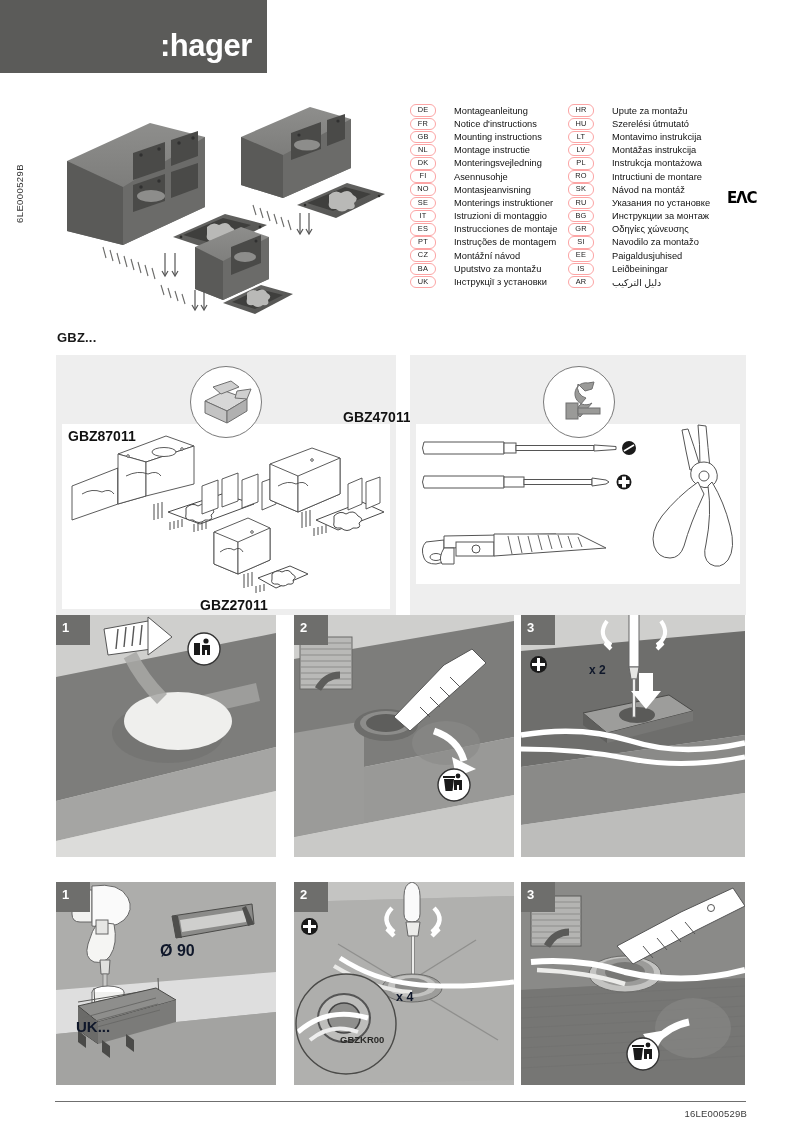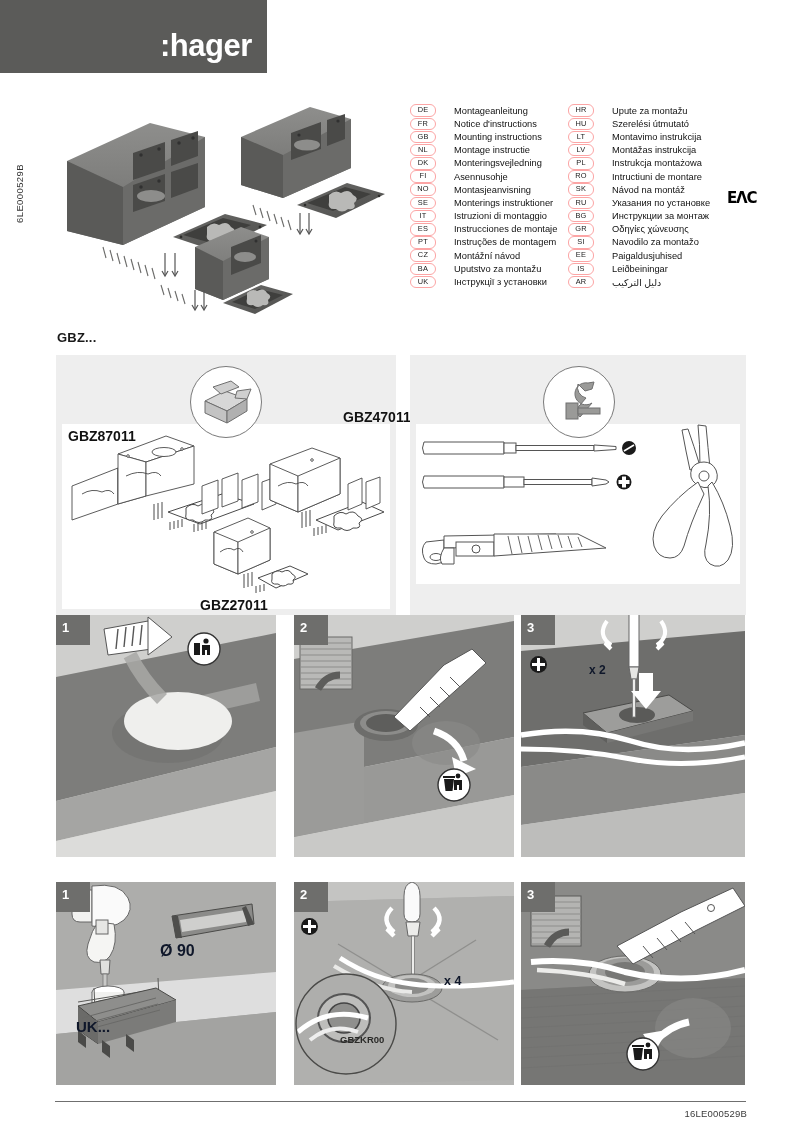--- a/index.html
+++ b/index.html
@@ -697,21 +697,21 @@
       <path d="M16,158 q22,-18 48,-8" stroke="#eee" stroke-width="4" fill="none"></path>
     </g>
     <defs>
         <clipPath id="mclip">
           <circle cx="52" cy="142" r="49"></circle>
         </clipPath>
       </defs>
   </svg>
   <div class="badge"><span>2</span></div>
   <div class="phillips" style="left:7px;top:36px;"></div>
-  <div class="step-note" style="left:102px;top:92px;font-size:12.5px;margin-left:48px;">x 4</div>
+  <div class="step-note" style="left:102px;top:108px;font-size:12.5px;">x 4</div>
   <div class="step-note" style="left:46px;top:152px;font-size:9.5px;color:#2a2a28;">GBZKR00</div>
 </div>
 
 <div class="step" style="left:521px;top:882px;width:224px;height:203px;">
   <svg class="photo" viewBox="0 0 224 203" preserveAspectRatio="none">
     <rect width="224" height="203" fill="#7e7e7c"></rect>
     <polygon points="0,0 224,0 224,96 0,108" fill="#8a8a88"></polygon>
     <polygon points="0,108 224,96 224,203 0,203" fill="#767674"></polygon>
     <g stroke="#6f6f6d" stroke-width="0.8" opacity="0.6">
       <path d="M0,116 l224,-12"></path>

